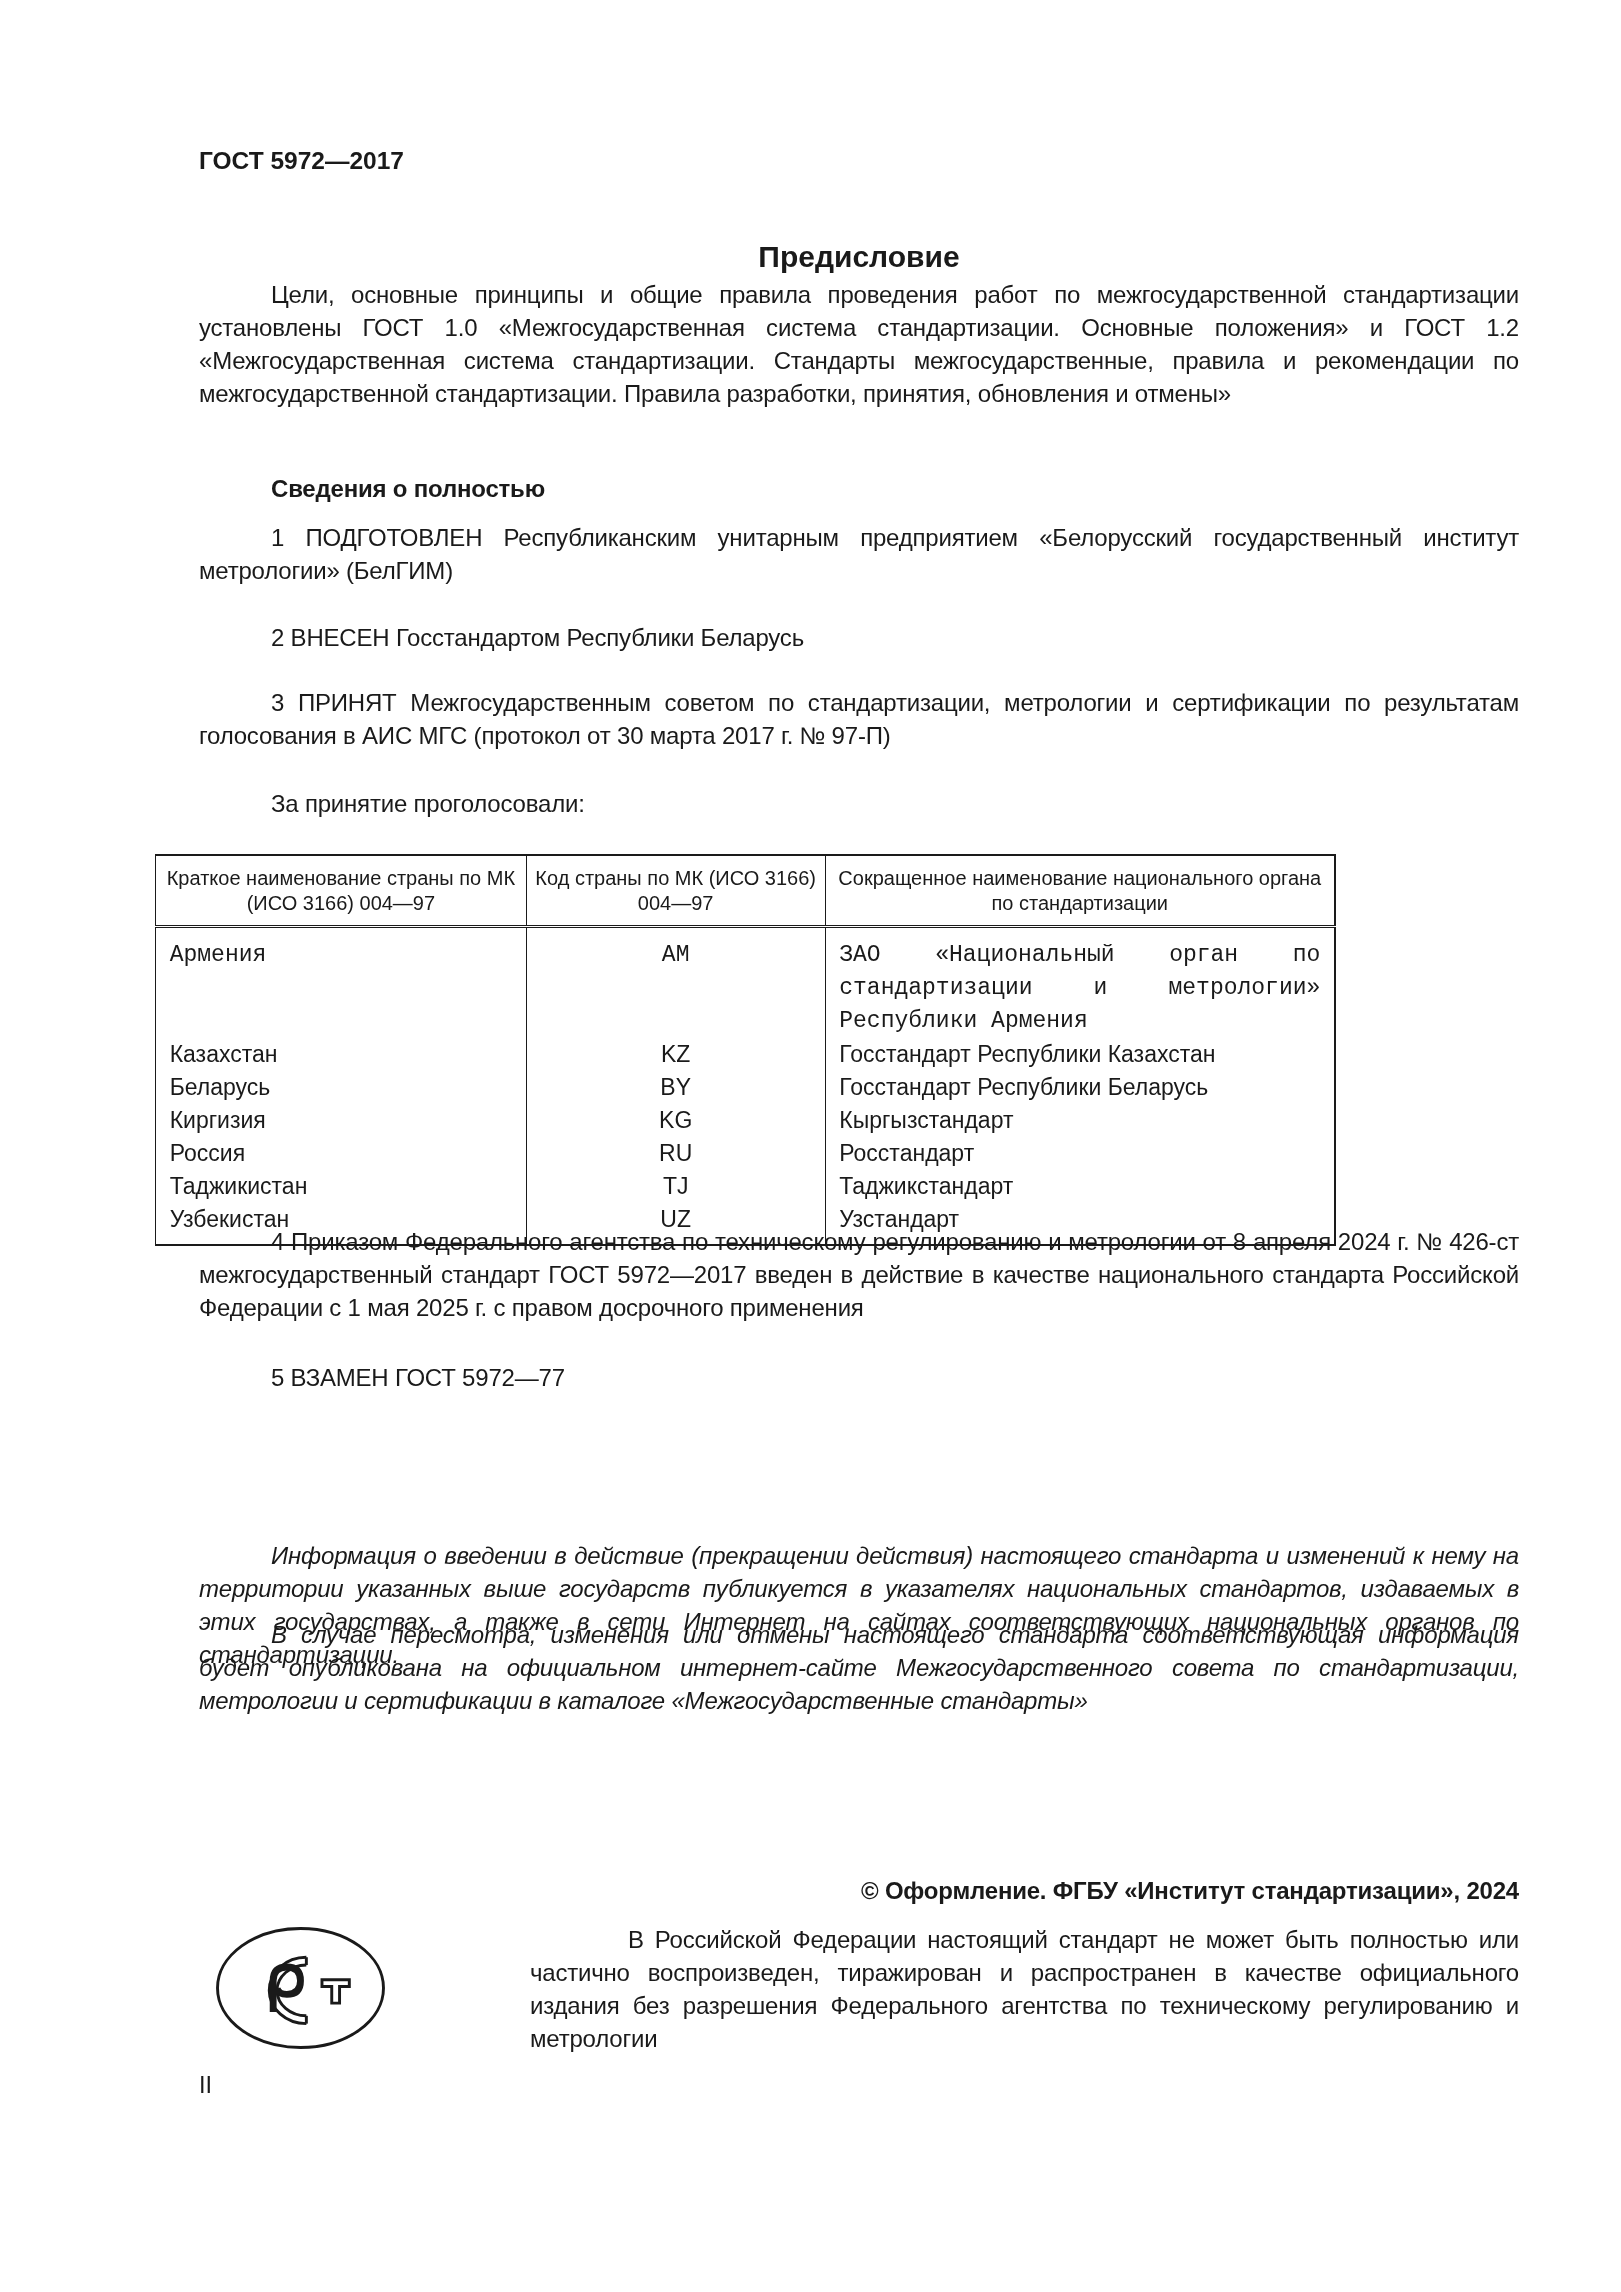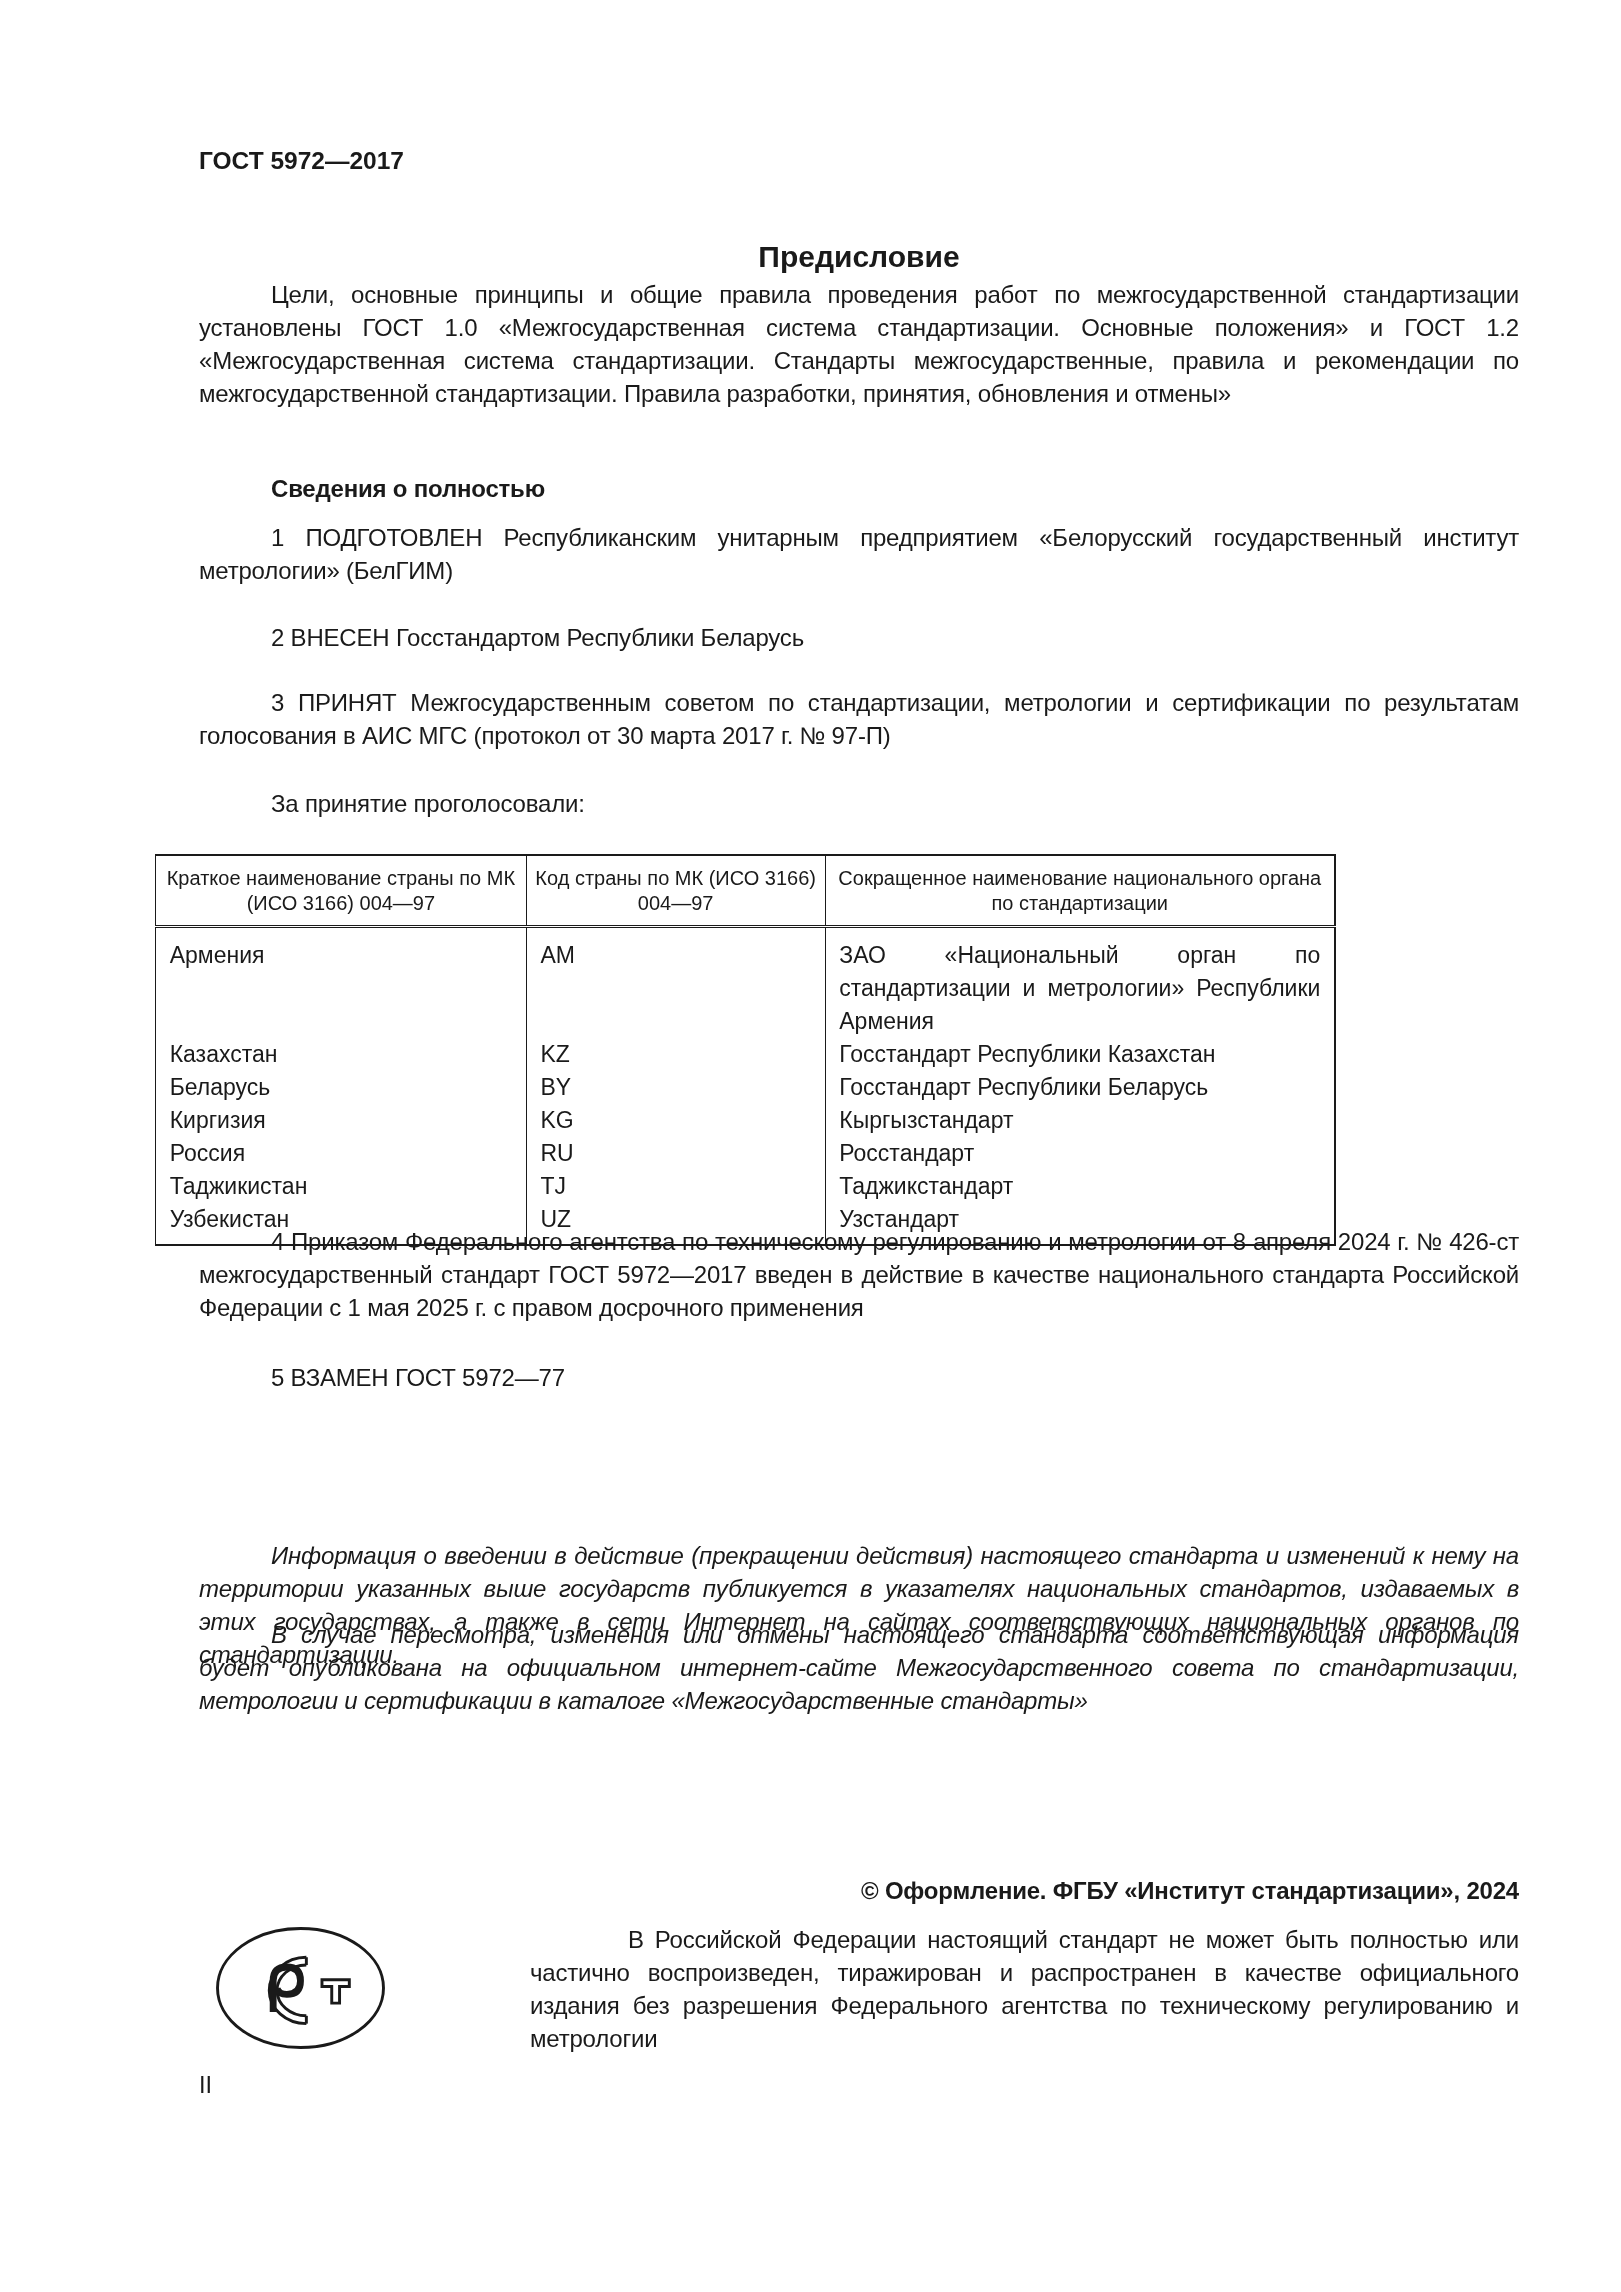--- a/index.html
+++ b/index.html
@@ -13,23 +13,23 @@
   .block { left:155px; width:1320px; }
   .bold { font-weight:bold; }
   .italic { font-style:italic; }
   table.vote { position:absolute; left:155px; top:854px; width:1181px; border-collapse:collapse;
                border-top:2.9px solid #1a1a1a; border-bottom:2.9px solid #1a1a1a;
                border-left:1.5px solid #1a1a1a; border-right:2.9px solid #1a1a1a; font-size:23px; }
   table.vote th { font-weight:normal; font-size:20px; line-height:25.5px; text-align:center; padding:9.8px 5.9px 7.8px;
                   border-right:1.5px solid #1a1a1a; border-bottom:3.9px double #1a1a1a; height:45px; }
   table.vote th:last-child, table.vote td:last-child { border-right:none; }
   table.vote td { border-right:1.5px solid #1a1a1a; vertical-align:top; line-height:33px; padding:0 13.7px; }
-  table.vote tr.first td { padding-top:11.8px; }
+  table.vote tr.first td { padding-top:11.8px;font-family:Liberation Mono, monospace; }
   table.vote tr.last td { padding-bottom:7.8px; }
-  td.code { }
+  td.code { text-align:center; }
   td.org { text-align:justify; }
   .c1 { width:358px; } .c2 { width:286px; }
   .logo { left:170px; top:1926px; width:173px; height:124px; }
   .page-num { left:155px; top:2072px; font-size:23.5px; }
 </style>
 </head>
 <body>
 
 <div class="abs doc-id">ГОСТ 5972—2017</div>
 <div class="abs title">Предисловие</div>

